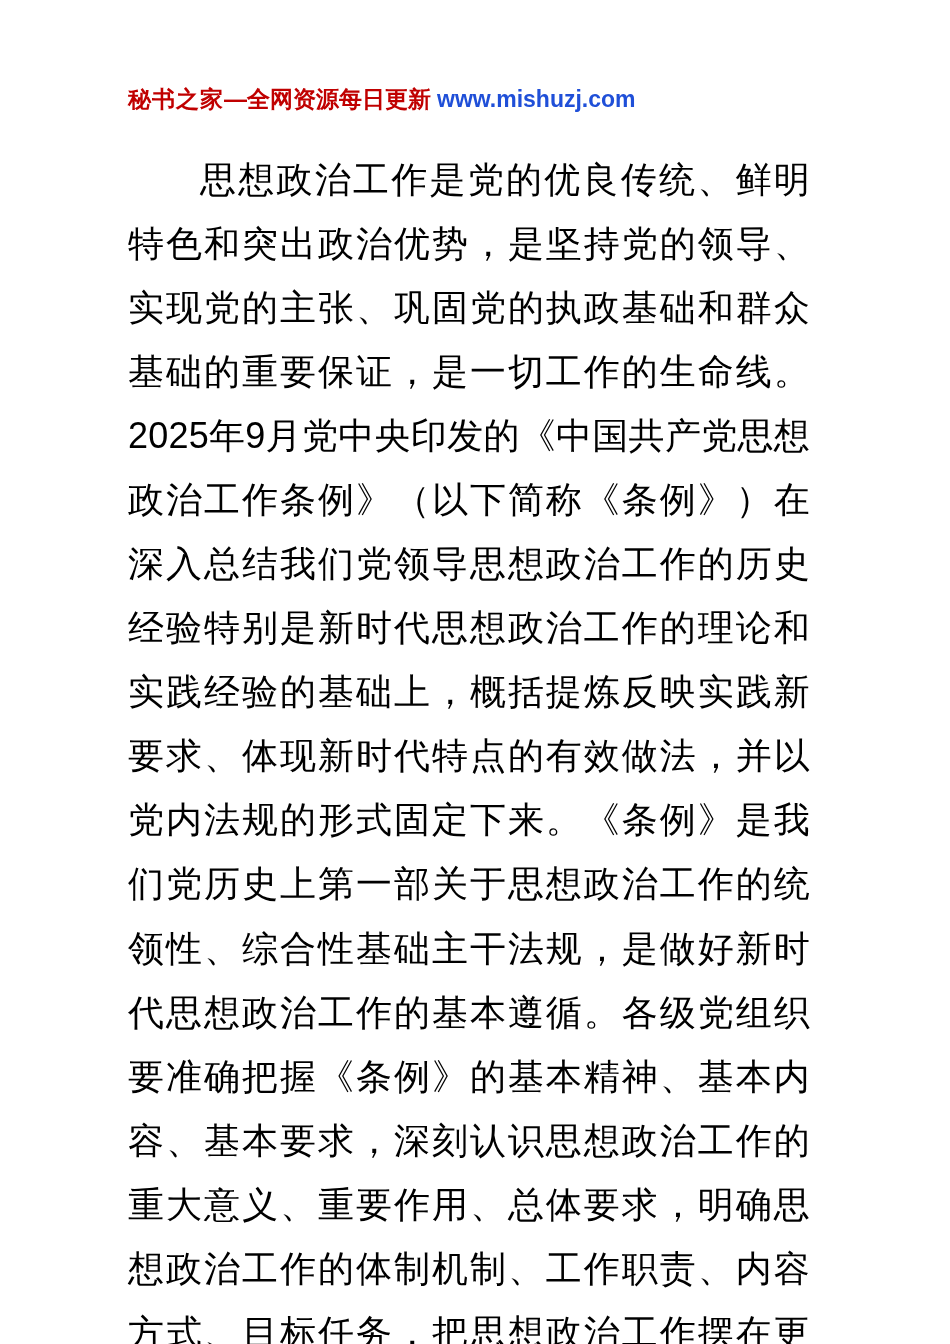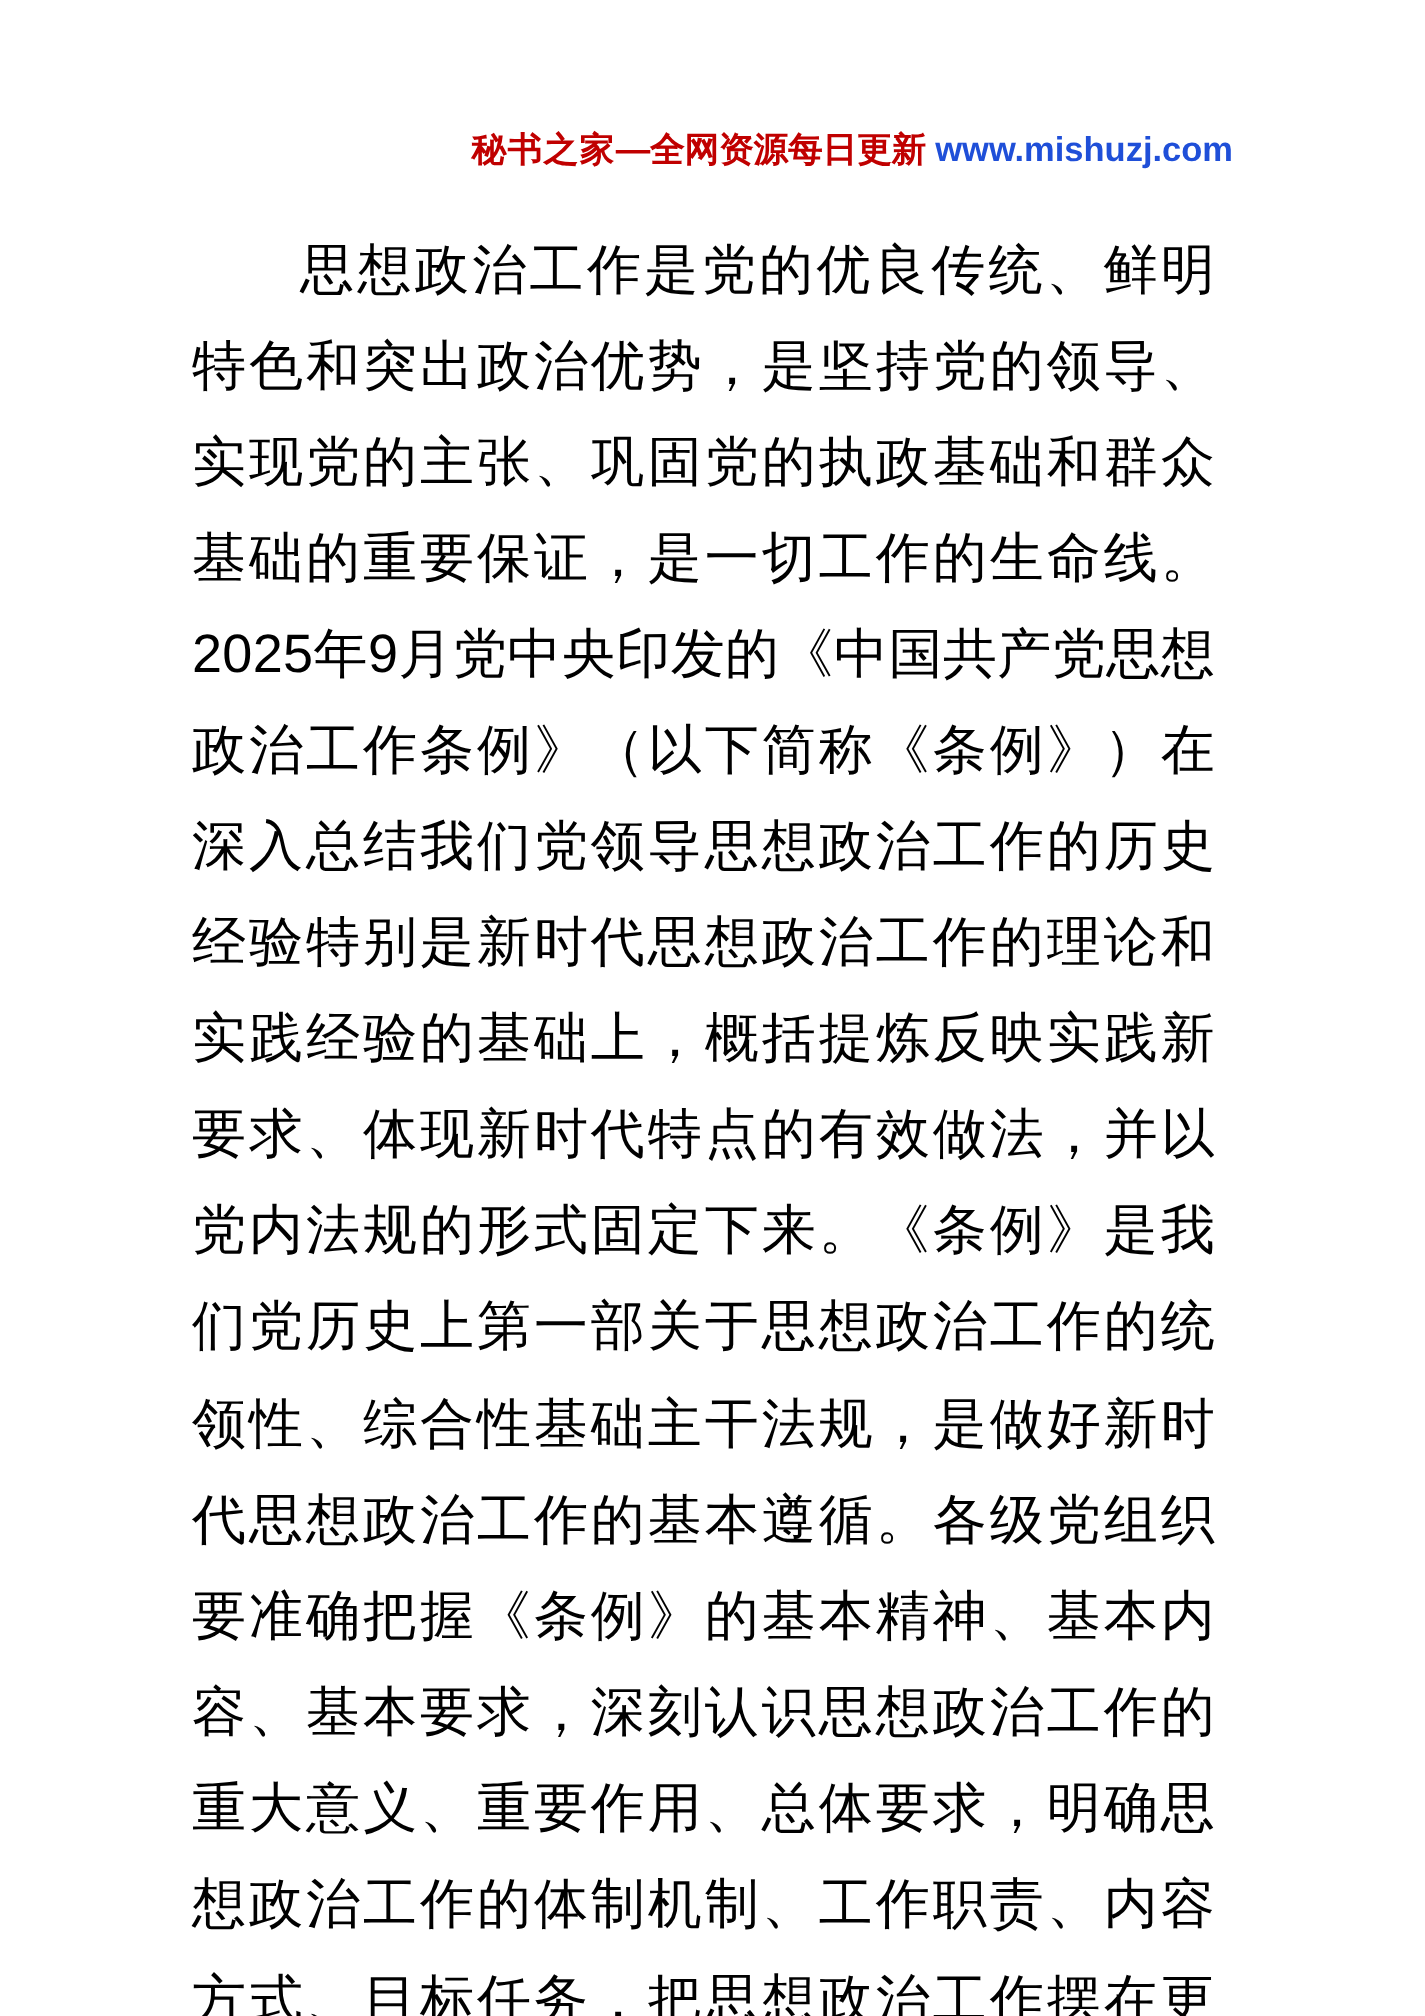--- a/index.html
+++ b/index.html
@@ -16,21 +16,21 @@
   }
   .page {
     position: relative;
     width: 950px;
     height: 1344px;
     box-sizing: border-box;
     padding: 0 128px;
   }
   .header-banner {
     margin-top: 86px;
-    text-align: right;
+    text-align: left;
     font-size: 23px;
     line-height: 1.2;
     white-space: nowrap;
     font-weight: bold;
   }
   .header-banner .brand {
     color: #c00000;
     font-weight: bold;
     letter-spacing: 1px;
   }

